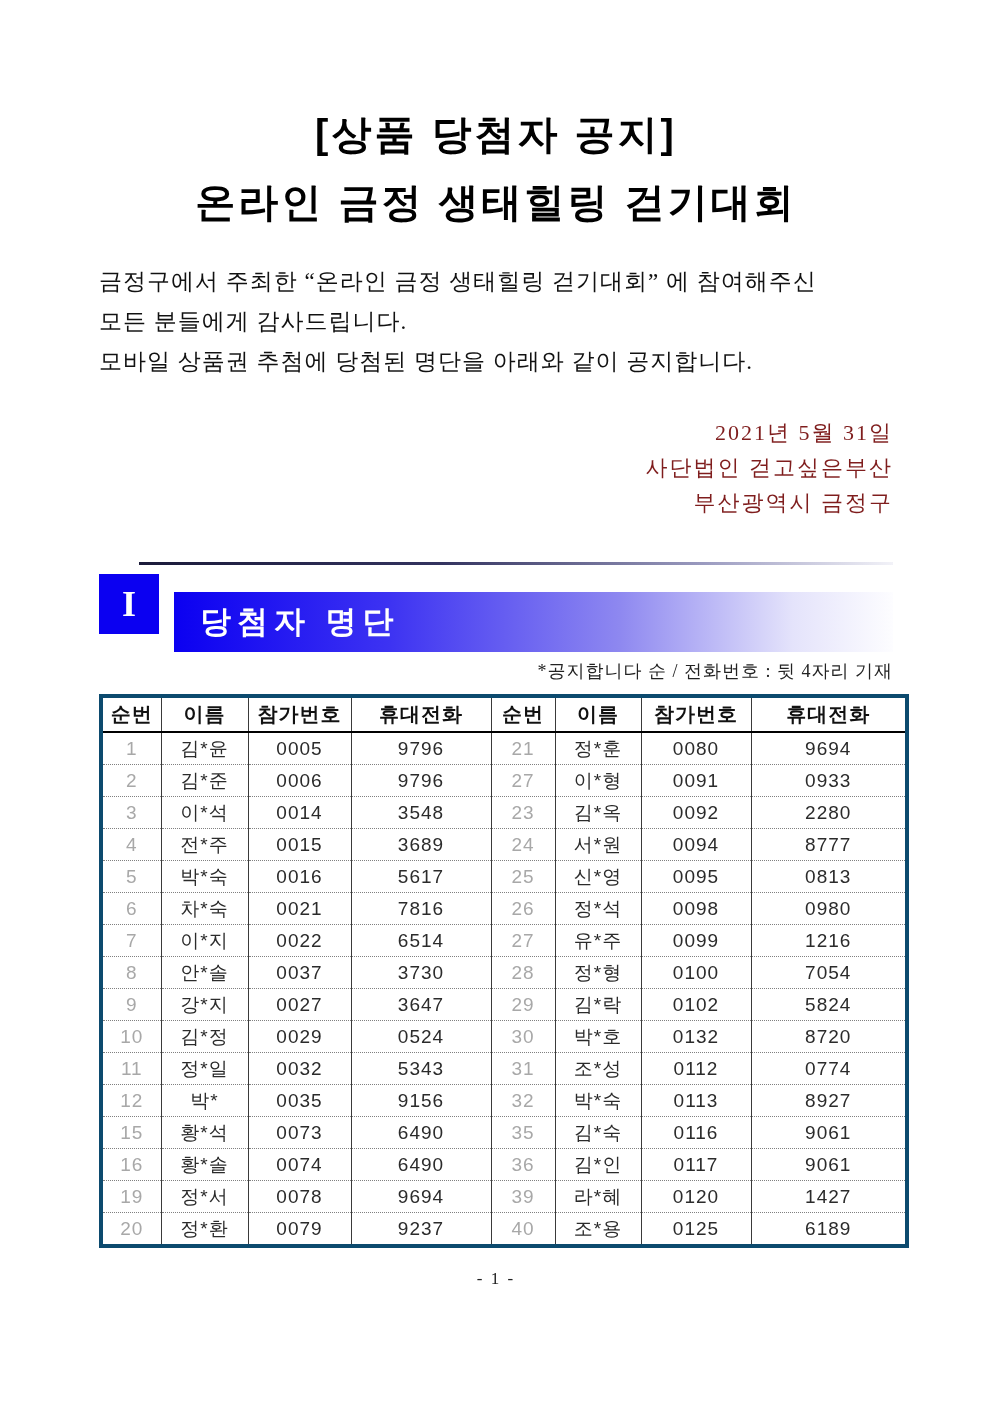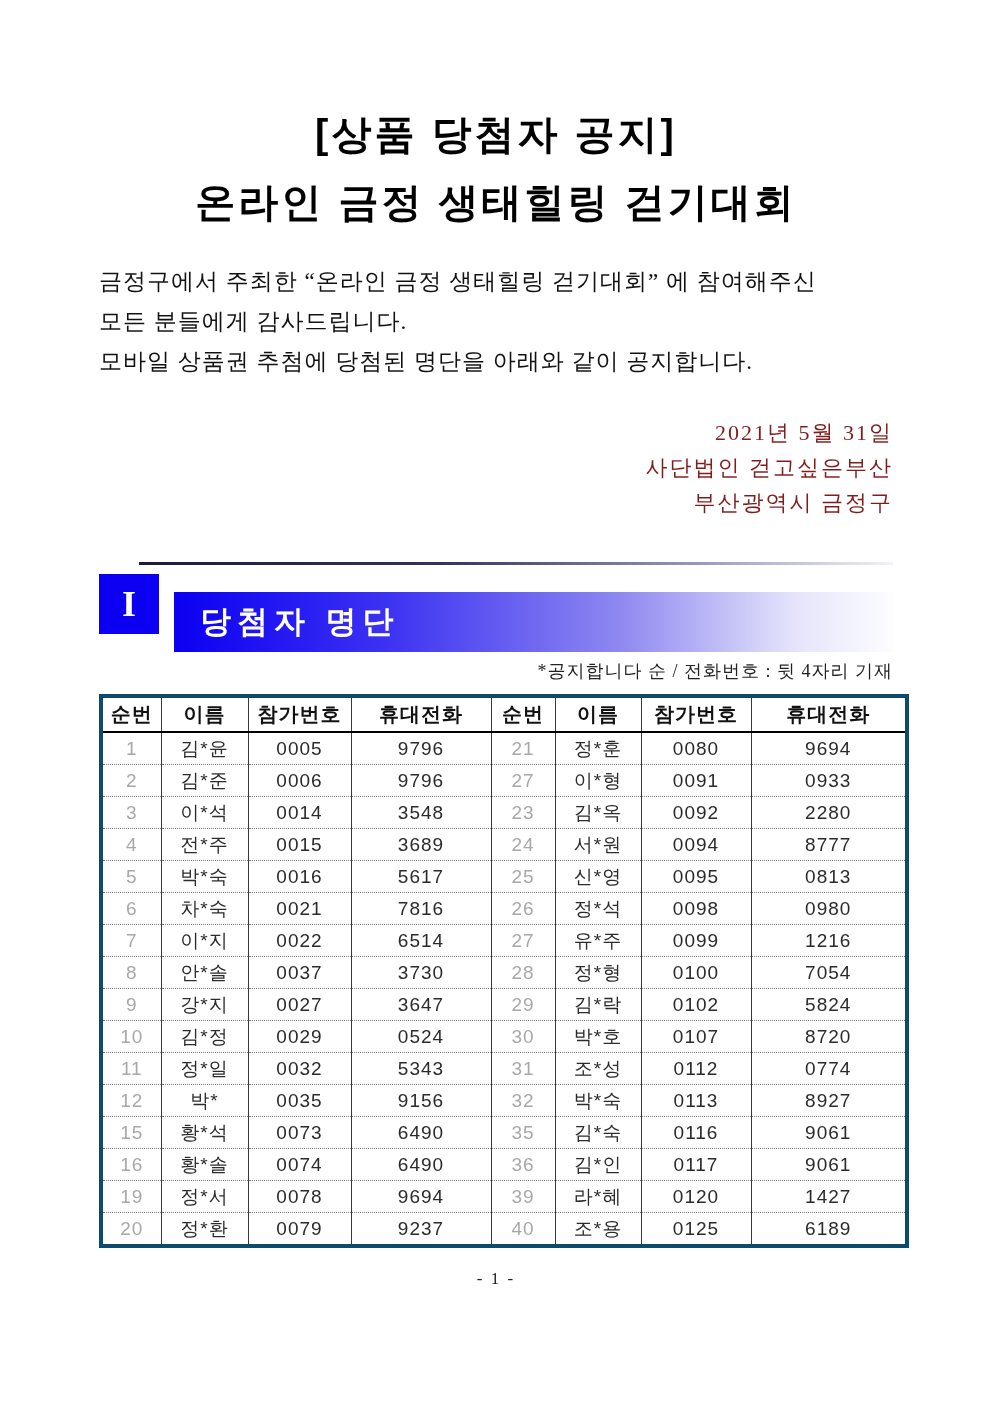--- a/index.html
+++ b/index.html
@@ -275,21 +275,21 @@
           <td>0102</td>
           <td>5824</td>
         </tr>
         <tr>
           <td class="seq">10</td>
           <td>김*정</td>
           <td>0029</td>
           <td>0524</td>
           <td class="seq">30</td>
           <td>박*호</td>
-          <td>0107</td>
+          <td>0132</td>
           <td>8720</td>
         </tr>
         <tr>
           <td class="seq">11</td>
           <td>정*일</td>
           <td>0032</td>
           <td>5343</td>
           <td class="seq">31</td>
           <td>조*성</td>
           <td>0112</td>

